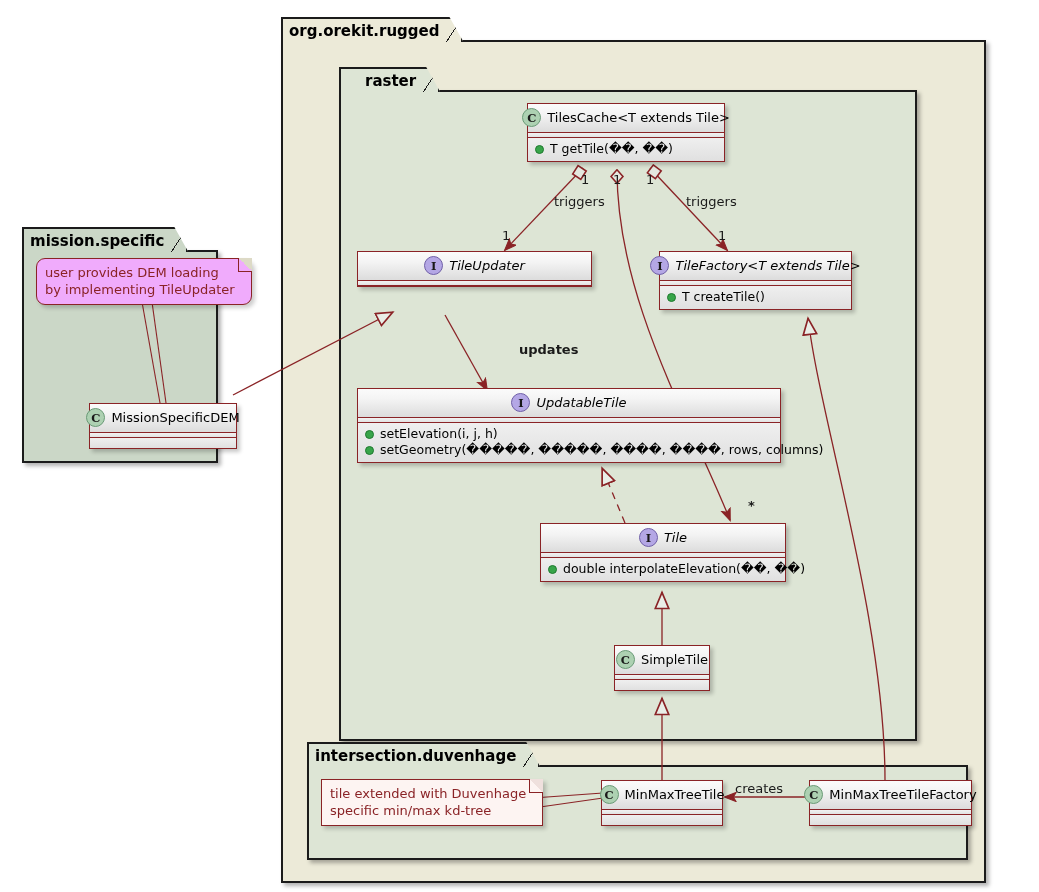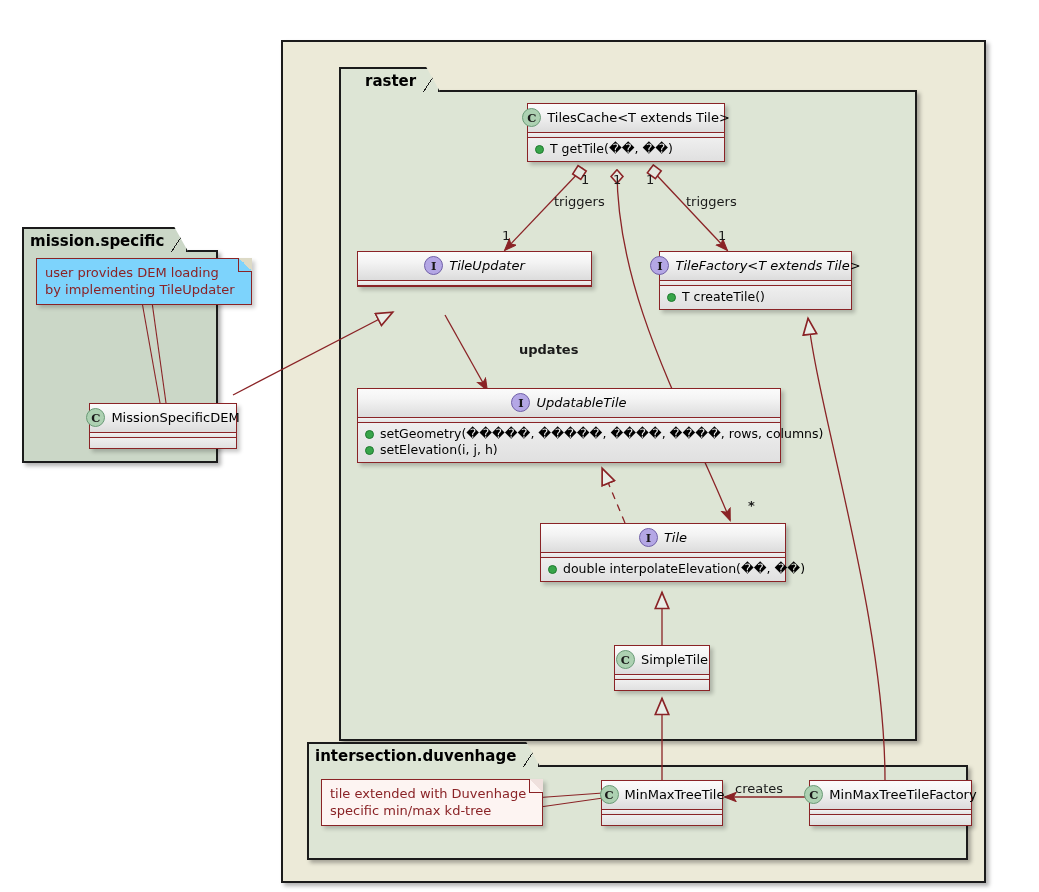--- a/index.html
+++ b/index.html
@@ -152,21 +152,21 @@
   }
   .note::after {
     content: "";
     position: absolute;
     top: -1px; right: -1px;
     width: 13px; height: 13px;
     background: linear-gradient(to bottom left, #dddac6 0 50%, transparent 50%);
     border-left: 1px solid #8a2326;
     border-bottom: 1px solid #8a2326;
   }
-  #note-mission { left: 36px; top: 258px; background: #7dd3fc; }
+  #note-mission { left: 36px; top: 258px; background: #f0abfc; border-radius: 9px; }
   #note-mission::after { background: linear-gradient(to bottom left, #dddac6 0 50%, transparent 50%); }
   #note-duvenhage { left: 321px; top: 779px; background: #fdf4f2; }
   #note-duvenhage::after { background: linear-gradient(to bottom left, #efe0dd 0 50%, transparent 50%); }
 
   
   .elabel {
     position: absolute;
     z-index: 11;
     font-size: 13px;
     color: #1a1a1a;
@@ -180,20 +180,21 @@
     color: #1a1a1a;
     white-space: nowrap;
   }
 </style>
 </head>
 <body>
 
 <div id="canvas">
 
   <div class="pkg" id="pkg-rugged">
+    <div class="pkg-tab">org.orekit.rugged</div>
 
     <div class="pkg" id="pkg-raster">
       <div class="pkg-tab">raster</div>
     </div>
 
     <div class="pkg" id="pkg-duvenhage">
       <div class="pkg-tab">intersection.duvenhage</div>
     </div>
   </div>
 
@@ -304,25 +305,25 @@
 
   <div class="cls" style="left:357px; top:388px; width:424px;">
     <div class="cls-head">
       <span class="badge badge-I">I</span>
       <span class="cls-name italic">UpdatableTile</span>
     </div>
     <div class="cls-sep"></div>
     <div class="cls-body">
       <div class="member">
         <span class="vis-dot"></span>
+        <span>setElevation(i, j, h)</span>
+      </div>
+      <div class="member">
+        <span class="vis-dot"></span>
         <span>setGeometry(�����, �����, ����, ����, rows, columns)</span>
-      </div>
-      <div class="member">
-        <span class="vis-dot"></span>
-        <span>setElevation(i, j, h)</span>
       </div>
     </div>
   </div>
 
   <div class="cls" style="left:540px; top:523px; width:246px;">
     <div class="cls-head">
       <span class="badge badge-I">I</span>
       <span class="cls-name italic">Tile</span>
     </div>
     <div class="cls-sep"></div>

